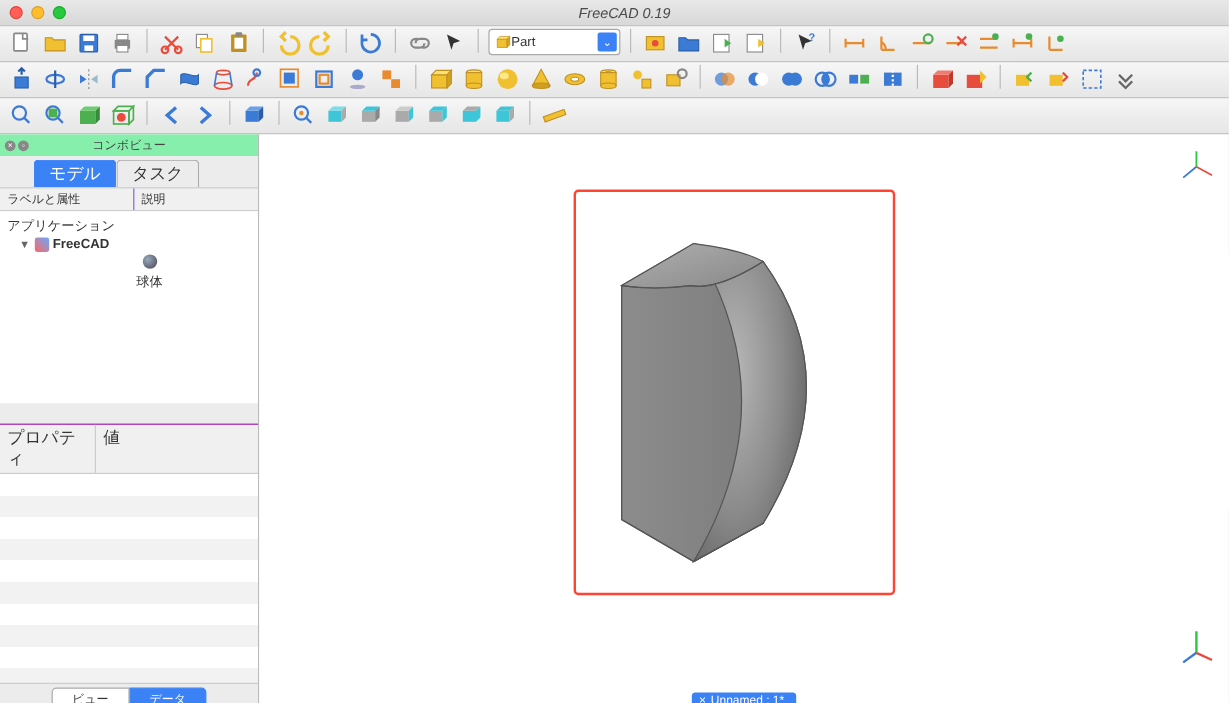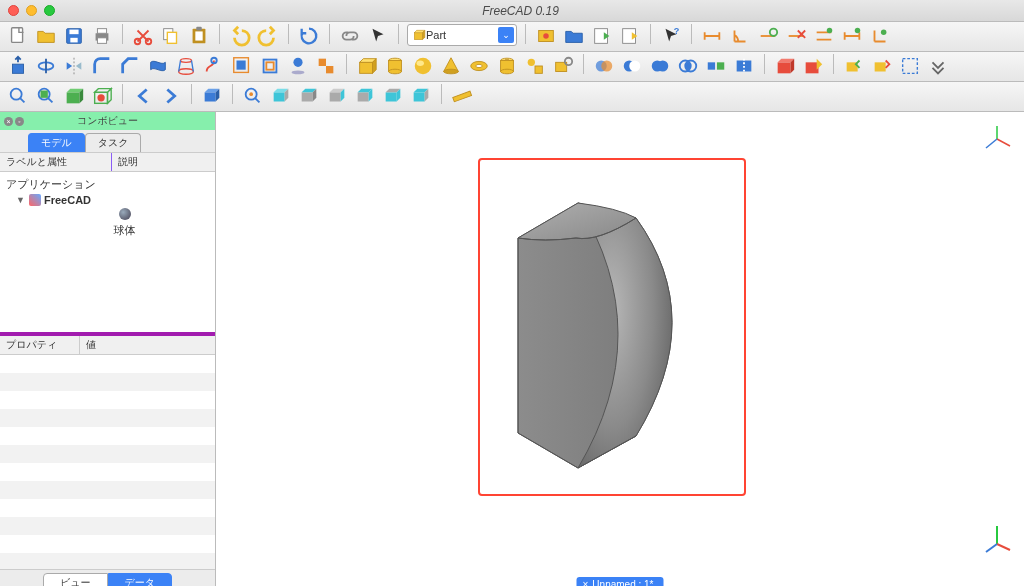--- a/index.html
+++ b/index.html
@@ -17,35 +17,35 @@
 .sep { width: 1px; height: 20px; background: #bbb; margin: 0 4px; }
 .wbselect { height: 22px; width: 110px; background: #fff; border: 1px solid #aaa; border-radius: 3px; display: inline-flex; align-items: center; padding: 0 4px; font-size: 11px; position: relative; }
 .wbselect .caret { position: absolute; right: 2px; top: 2px; bottom: 2px; width: 16px; background: #3b82f6; border-radius: 2px; display: flex; align-items: center; justify-content: center; color: #fff; font-size: 9px; }
 
 .main { display: flex; height: 484px; }
 .sidebar { width: 216px; background: #ececec; border-right: 1px solid #bbb; display: flex; flex-direction: column; }
 .combo-hdr { font-size: 10px; text-align: center; padding: 2px; background: #86efac; color: #444; position: relative; display: flex; align-items: center; justify-content: center; }
 .combo-hdr .ctrls { position: absolute; left: 4px; display: flex; gap: 2px; }
 .combo-hdr .ctrls span { width: 9px; height: 9px; border-radius: 50%; background: #888; display: inline-block; font-size: 7px; color: #fff; line-height: 9px; text-align: center; }
 .tabs { display: flex; padding: 3px 28px 0; gap: 0; background: #ececec; }
-.tab { padding: 2px 12px; font-size: 10px; border: 1px solid #aaa; border-bottom: none; border-radius: 4px 4px 0 0; background: #ececec; cursor: pointer; }
+.tab { padding: 2px 12px; font-size: 14px; border: 1px solid #aaa; border-bottom: none; border-radius: 4px 4px 0 0; background: #ececec; cursor: pointer; }
 .tab.active { background: #3b82f6; color: #fff; border-color: #3b82f6; }
 .tree-hdr { display: flex; font-size: 10px; background: #f0f0f0; border-top: 1px solid #ccc; border-bottom: 1px solid #ccc; }
 .tree-hdr div { padding: 2px 6px; }
 .tree-hdr div:first-child { width: 112px; border-right: 1px solid #8b5cf6; }
 .tree { background: #fff; height: 160px; font-size: 11px; padding: 4px; overflow: auto; }
 .tree-node { padding: 1px 0; display: flex; align-items: center; gap: 3px; }
 .tree-node.l1 { padding-left: 2px; }
 .tree-node.l2 { padding-left: 12px; font-weight: bold; }
 .tree-node.l3 { padding-left: 34px; flex-direction: column; }
 .disclosure { font-size: 9px; color: #666; width: 10px; }
 .doc-icon { width: 12px; height: 12px; background: linear-gradient(45deg, #f66, #6af); border-radius: 2px; }
 .sph-icon { width: 12px; height: 12px; background: radial-gradient(circle at 35% 35%, #9ab 0%, #556 80%); border-radius: 50%; }
 
-.prop-hdr { display: flex; font-size: 10px; background: #f0f0f0; border-top: 4px solid #a21caf; border-bottom: 1px solid #ccc; }
+.prop-hdr { display: flex; font-size: 14px; background: #f0f0f0; border-top: 1px solid #a21caf; border-bottom: 1px solid #ccc; margin-top: 17px; }
 .prop-hdr div { padding: 2px 6px; }
 .prop-hdr div:first-child { width: 80px; border-right: 1px solid #ccc; }
 .prop-body { flex: 1; background: #fff; background-image: repeating-linear-gradient(#fff 0, #fff 18px, #f2f2f2 18px, #f2f2f2 36px); }
 .bottom-tabs { display: flex; justify-content: center; padding: 3px 0; gap: 0; background: #ececec; border-top: 1px solid #ccc; }
 .btab { padding: 2px 16px; font-size: 10px; border: 1px solid #aaa; background: #fff; cursor: pointer; }
 .btab:first-child { border-radius: 4px 0 0 4px; }
 .btab:last-child { border-radius: 0 4px 4px 0; }
 .btab.active { background: #3b82f6; color: #fff; border-color: #3b82f6; }
 
 .viewport { flex: 1; background: #fff; position: relative; }

